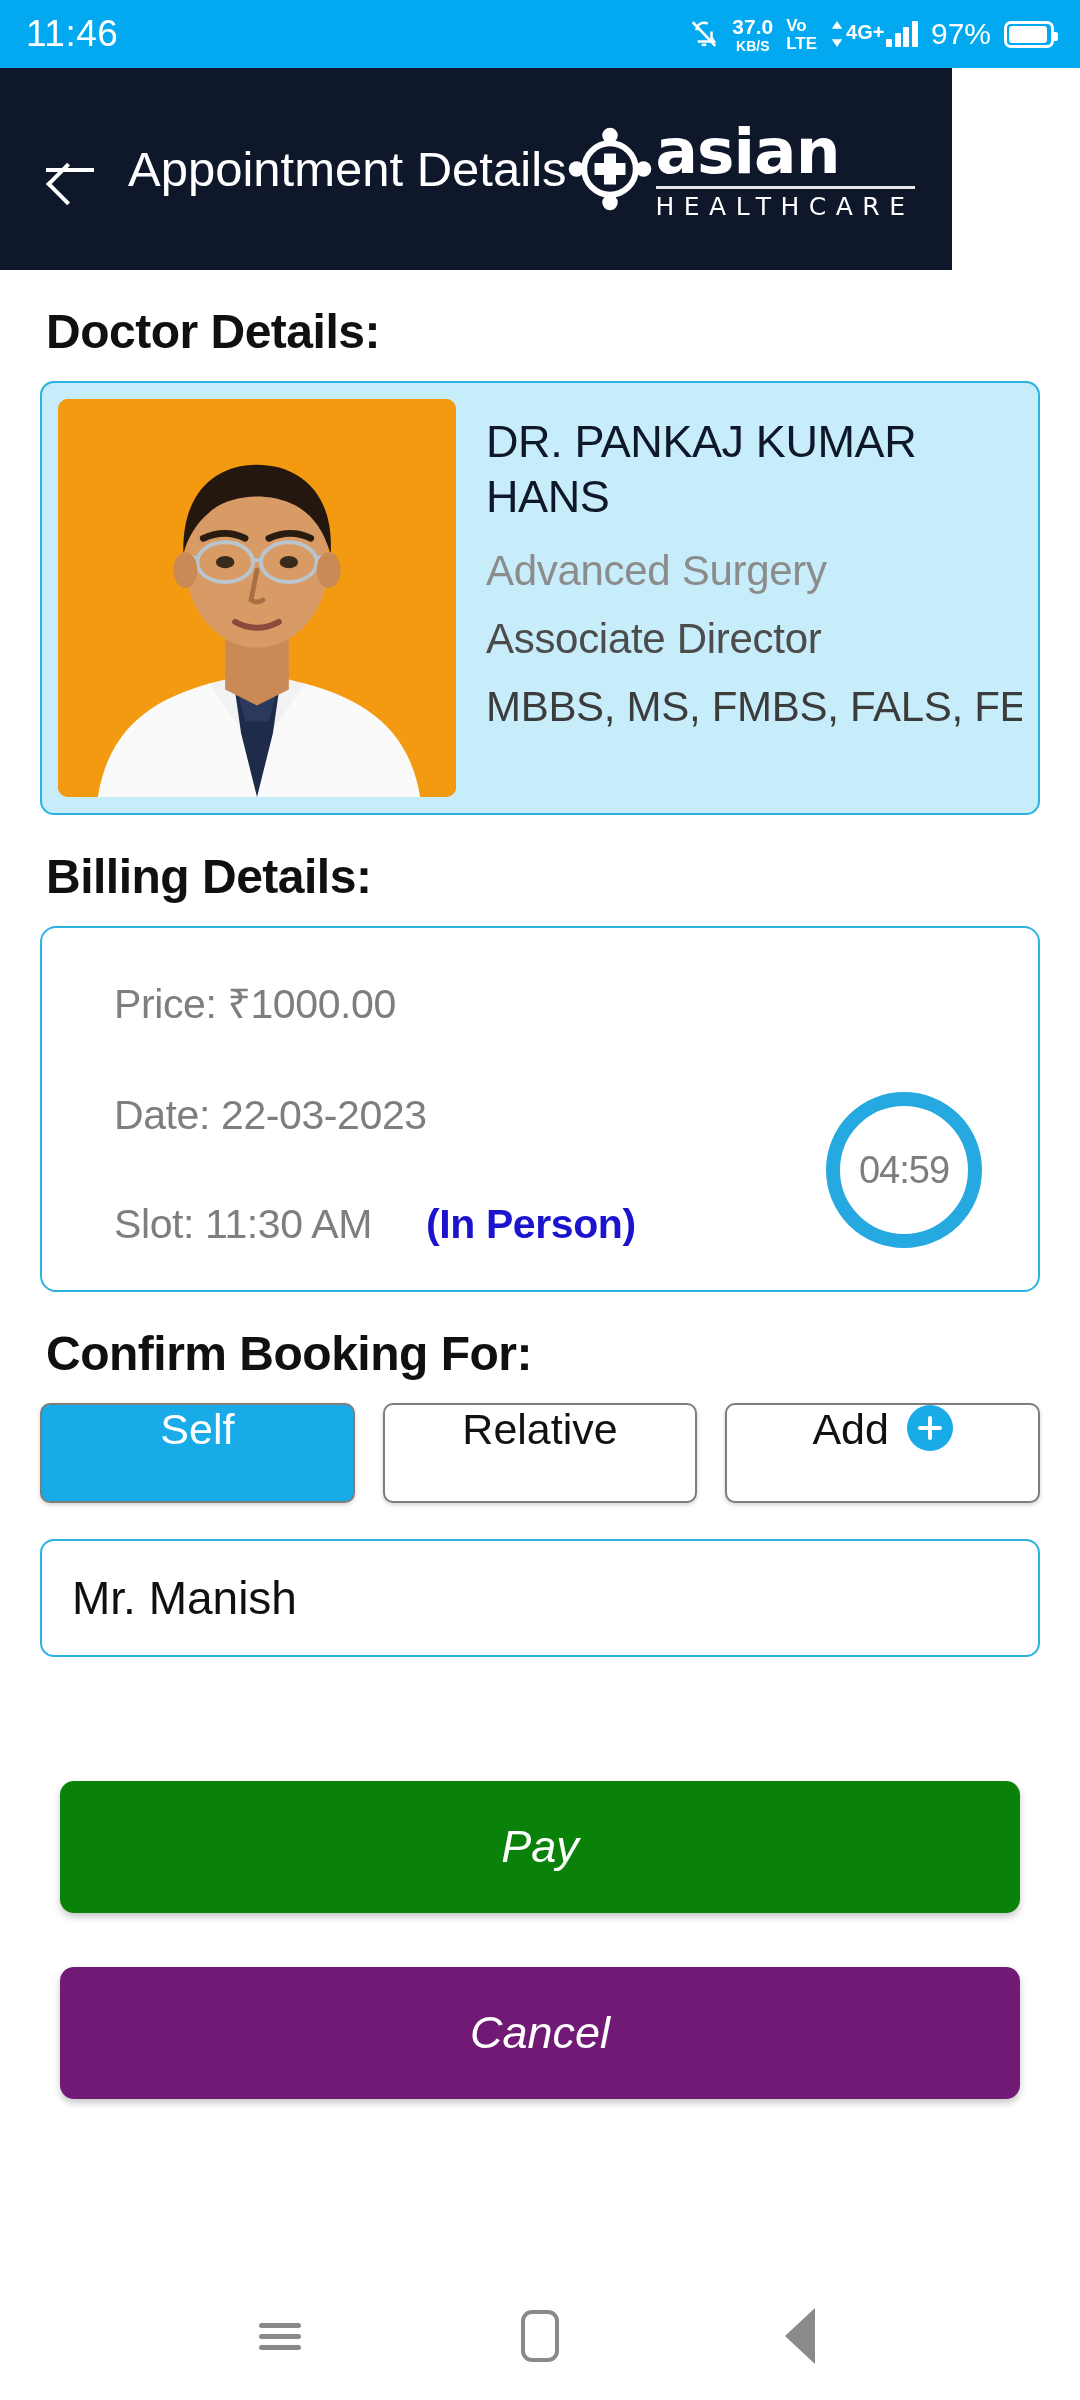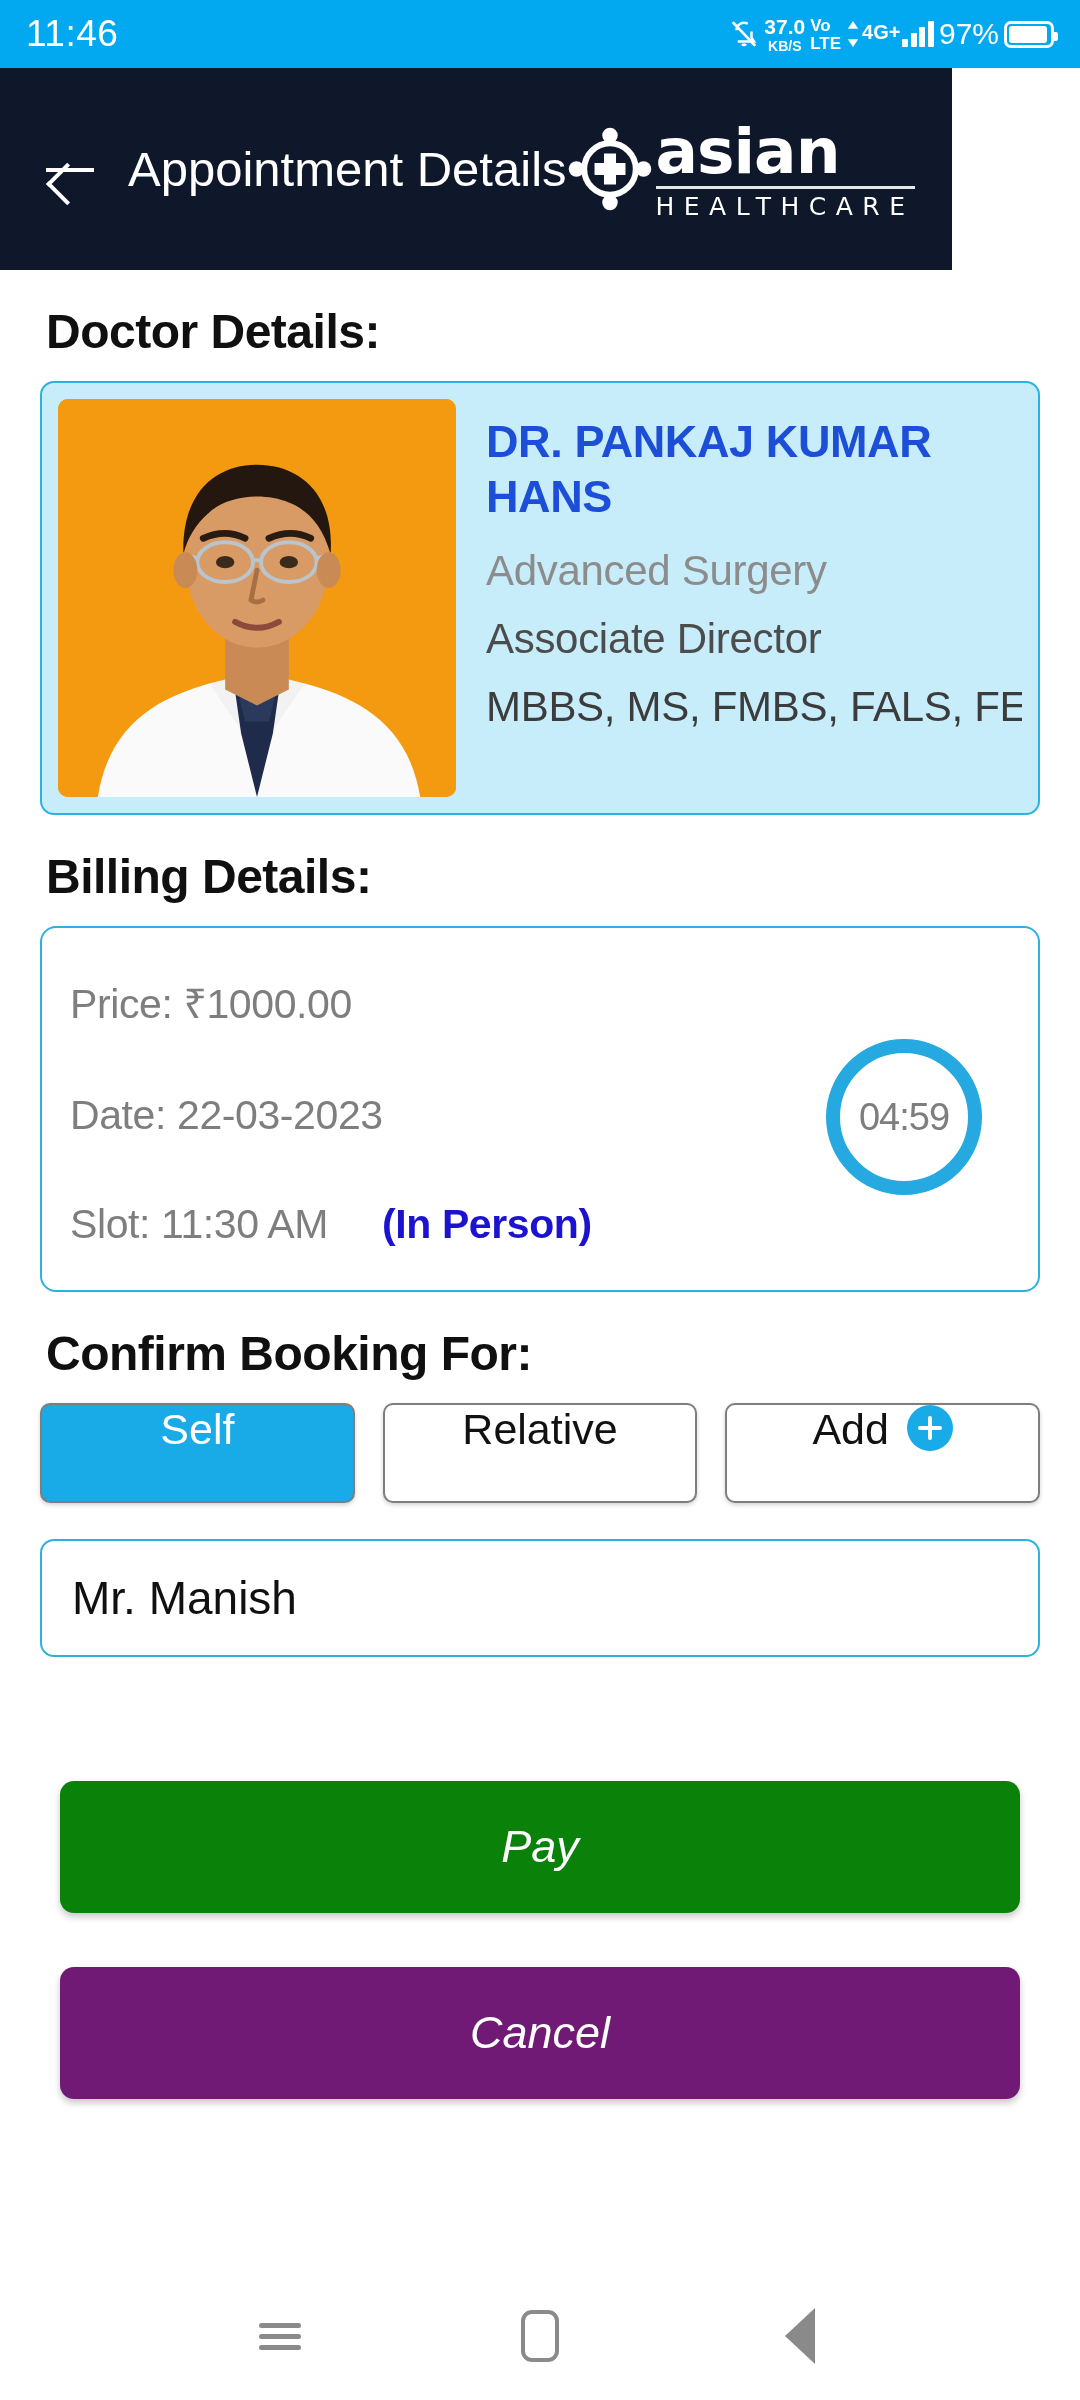--- a/index.html
+++ b/index.html
@@ -11,21 +11,21 @@
   }
   #screen { position:relative; width:1080px; height:2400px; background:#fff; }
 
   
   .statusbar{
     position:absolute; top:0; left:0; width:1080px; height:68px;
     background:#03A9F0; color:#fff; display:flex; align-items:center;
     padding:0 26px;
   }
   .status-time{ font-size:37px; letter-spacing:.5px; font-weight:400; }
-  .status-right{ margin-left:auto; display:flex; align-items:center; gap:5px; }
+  .status-right{ margin-left:auto; display:flex; align-items:center; gap:13px; }
   .sb-ico{ display:flex; align-items:center; }
   .kbs{ display:flex; flex-direction:column; align-items:center; line-height:1; }
   .kbs .k1{ font-size:21px; font-weight:bold; }
   .kbs .k2{ font-size:14px; font-weight:bold; margin-top:2px; }
   .volte{ display:flex; flex-direction:column; align-items:flex-start; line-height:1; }
   .volte .v1{ font-size:17px; font-weight:bold; }
   .volte .v2{ font-size:17px; font-weight:bold; margin-top:1px; }
   .netgrp{ display:flex; align-items:flex-end; gap:2px; }
   .g4{ font-size:20px; font-weight:bold; align-self:flex-start; }
   .bars{ display:flex; align-items:flex-end; gap:2.5px; height:26px; }
@@ -87,34 +87,34 @@
   .doctor-card{
     display:flex; background:#C7ECFA; border:2px solid #2CB2E0;
     border-radius:14px; padding:16px; gap:30px;
   }
   .doctor-photo{
     width:398px; height:398px; border-radius:10px; flex:none; overflow:hidden;
     position:relative; background:#F49A10;
   }
   .doctor-info{ padding-top:16px; flex:1; min-width:0; }
   .doc-name{
-    font-size:45px; font-weight:bold; color:#1d4ed8; line-height:1.22;
+    font-size:45px; font-weight:normal; color:#0f172a; line-height:1.22;
     letter-spacing:-.4px;
   }
   .doc-dept{ font-size:42px; color:#8C8C8C; margin-top:22px; letter-spacing:-.3px; }
   .doc-role{ font-size:42px; color:#4C4C4C; margin-top:20px; letter-spacing:-.3px; }
   .doc-quals{
     font-size:42px; color:#3C3C3C; margin-top:20px; letter-spacing:-.3px;
     white-space:nowrap; overflow:hidden;
   }
 
   
   .billing-card{
     border:2px solid #2CB2E0; border-radius:16px; background:#fff;
-    padding:46px 44px 42px 28px; position:relative; display:flex; align-items:center;
+    padding:46px 44px 42px 72px; position:relative; display:flex; align-items:flex-end;
   }
   .billing-rows{ flex:1; }
   .bill-row{ font-size:41px; color:#7E7E7E; margin-bottom:62px; letter-spacing:-.4px; }
   .bill-row:last-child{ margin-bottom:0; display:flex; align-items:baseline; gap:54px; }
   .mode-tag{ color:#1B13CD; font-weight:bold; font-size:41px; }
   .timer-ring{
     width:156px; height:156px; border-radius:50%; border:14px solid #25A9E0;
     background:#fff; display:flex; align-items:center; justify-content:center;
     margin-top:12px; margin-right:12px; flex:none;
   }

